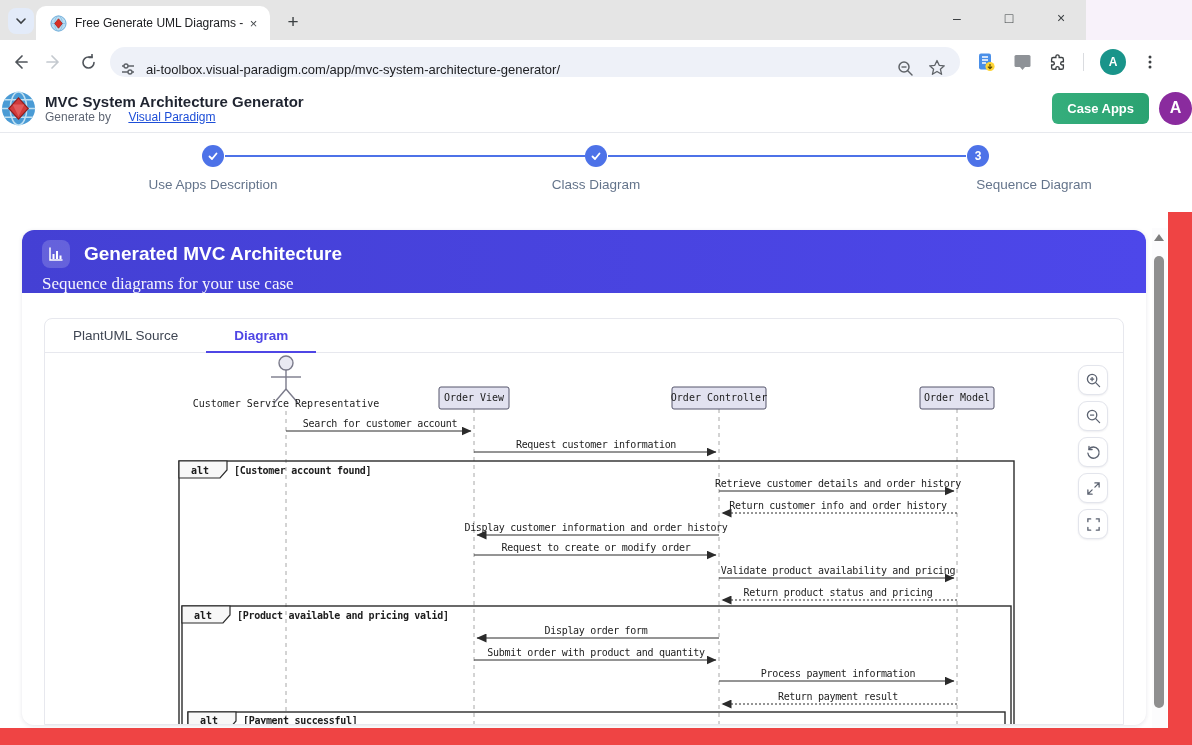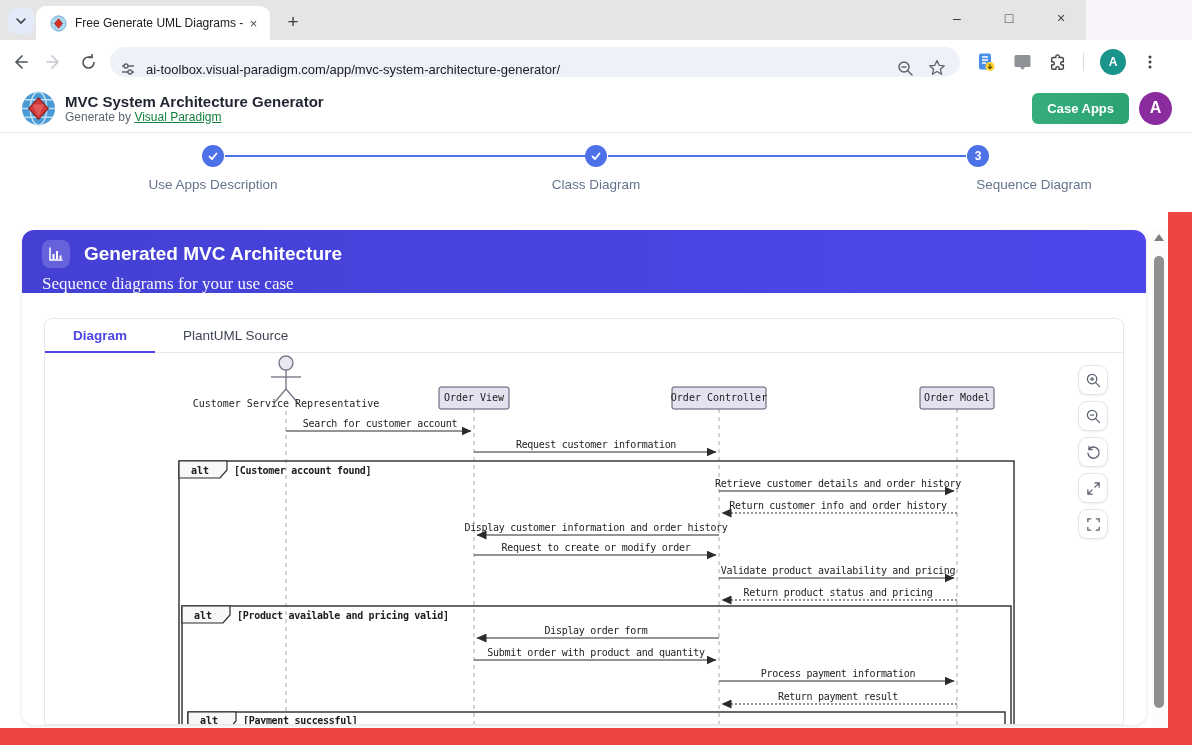--- a/index.html
+++ b/index.html
@@ -21,26 +21,26 @@
   .toolbar { position:absolute; top:40px; left:0; width:1192px; height:44px; background:#ffffff; display:flex; align-items:center; }
   .nav-btn { width:28px; height:28px; display:flex; align-items:center; justify-content:center; margin-left:6px; border-radius:50%; cursor:pointer; }
   .omnibox { height:30px; flex:0 0 850px; margin-left:8px; background:#eef1f8; border-radius:15px; display:flex; align-items:flex-end; padding:0 10px; }
   .omni-url { flex:1; font-size:13px; color:#202124; margin-left:10px; white-space:nowrap; overflow:hidden; }
   .omni-icons { display:flex; align-items:center; gap:14px; margin-right:4px; }
   .ext-area { display:flex; align-items:center; gap:16px; margin-left:16px; }
   .divider-v { width:1px; height:18px; background:#dadce0; }
   .avatar-sm { width:26px; height:26px; border-radius:50%; background:#19948a; color:#fff; font-size:12px; font-weight:bold; display:flex; align-items:center; justify-content:center; cursor:pointer; }
 
   
-  .app-header { position:absolute; top:84px; left:0; width:1192px; height:49px; background:#fff; border-bottom:1px solid #e7e9ee; display:flex; align-items:center; padding:0 20px; }
+  .app-header { position:absolute; top:84px; left:0; width:1192px; height:49px; background:#fff; border-bottom:1px solid #e7e9ee; display:flex; align-items:center; padding:0 0; }
   .vp-logo { width:37px; height:37px; flex:0 0 auto; }
   .app-titles { margin-left:8px; flex:1; }
   .app-title { font-size:15px; font-weight:bold; color:#1f2430; }
   .app-sub { font-size:12px; color:#5f6673; }
-  .app-sub a { color:#15803d; text-decoration:underline; cursor:pointer; }
+  .app-sub a { color:#1d4ed8; text-decoration:underline; cursor:pointer;margin-left:14px; }
   .more-apps { background:linear-gradient(90deg,#35ae7c,#2aa271); color:#fff; font-size:13px; font-weight:bold; border:none; border-radius:6px; padding:8px 15px; margin-right:10px; cursor:pointer; }
   .avatar-lg { width:33px; height:33px; border-radius:50%; background:#8a2b9e; color:#fff; font-weight:bold; font-size:16px; display:flex; align-items:center; justify-content:center; cursor:pointer; }
 
   
   .stepper { position:absolute; top:133px; left:0; width:1192px; height:79px; background:#fff; }
   .step-line { position:absolute; top:22px; height:2px; background:#4d72e8; }
   .step-circle { position:absolute; top:12px; width:22px; height:22px; border-radius:50%; background:#4d72e8; color:#fff; display:flex; align-items:center; justify-content:center; font-size:12px; font-weight:bold; transform:translateX(-50%); cursor:pointer; }
   .step-label { position:absolute; top:44px; transform:translateX(-50%); font-size:13.5px; color:#64748b; white-space:nowrap; }
 
   
@@ -214,22 +214,22 @@
                 <rect x="11.5" y="9.5" width="2" height="3.5" fill="#fff"></rect>
               </svg>
           </div>
           <div class="banner-title">Generated MVC Architecture</div>
         </div>
         <div class="banner-sub">Sequence diagrams for your use case</div>
       </div>
 
       <div class="panel">
         <div class="tabbar">
+          <div class="tabitem">PlantUML Source</div>
           <div class="tabitem active">Diagram</div>
-          <div class="tabitem">PlantUML Source</div>
         </div>
         <div class="dviewport">
 
           <svg class="seq-svg" width="1078" height="371" viewBox="0 0 1078 371">
             <defs>
               <marker id="ah" markerWidth="11" markerHeight="9" refX="9.5" refY="4.5" orient="auto">
                 <path d="M0,0 L10,4.5 L0,9 z" fill="#2b2b2b"></path>
               </marker>
             </defs>
 

